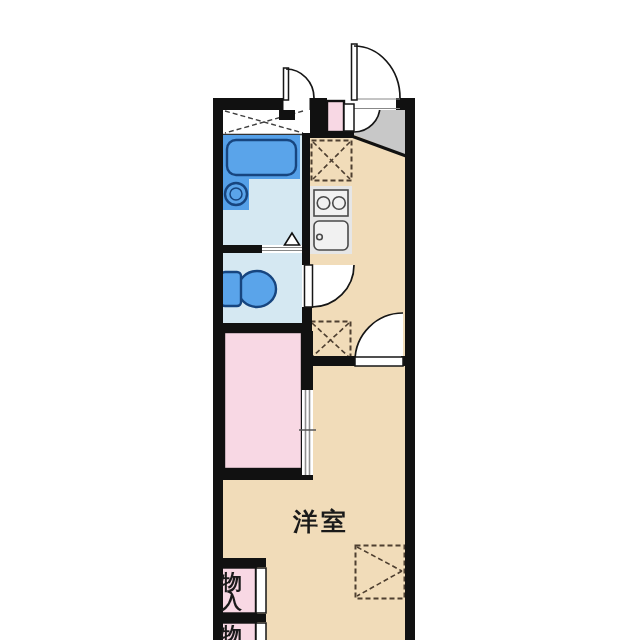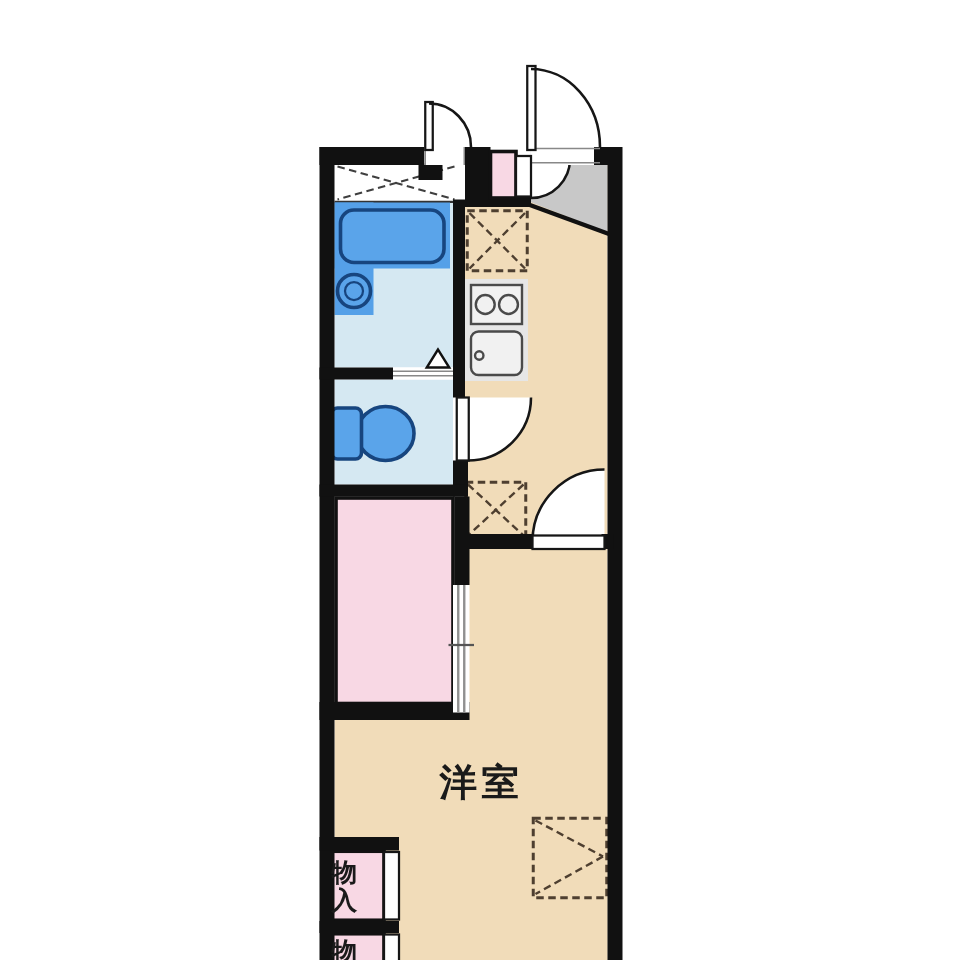--- a/index.html
+++ b/index.html
@@ -27,21 +27,21 @@
   .disc{fill:#ffffff;}
   .arc{fill:none;stroke:#161616;stroke-width:1.7;}
   .dashbox{fill:none;stroke:var(--dash-brown);stroke-width:2;stroke-dasharray:5 3;}
   .dashln{fill:none;stroke:var(--dash-brown);stroke-width:1.6;stroke-dasharray:5 3;}
   .xdash{fill:none;stroke:#3f3f3f;stroke-width:1.4;stroke-dasharray:5 3;}
   .thinln{stroke:#888;stroke-width:1;}
   .blk{stroke:#111;stroke-width:1.5;}
   .slide{stroke:#909090;stroke-width:1.6;}
   .lbl{position:absolute;color:#1a1a1a;}
   #main-room-label{left:293px;top:467px;width:70px;font-size:25px;font-weight:600;letter-spacing:3px;white-space:nowrap;}
-  .storage-label{left:221px;width:19px;font-size:17px;line-height:19px;font-weight:600;
+  .storage-label{left:221px;width:19px;font-size:21px;line-height:19px;font-weight:600;
                  word-break:break-all;text-align:left;}
   #storage-label-1{top:534px;}
   #storage-label-2{top:587px;}
   #watermark{position:absolute;left:215px;top:594px;font-size:66px;font-weight:bold;
              letter-spacing:14px;color:rgba(130,130,130,0.30);white-space:nowrap;}
 </style>
 </head>
 <body>
 
 <div id="canvas">

